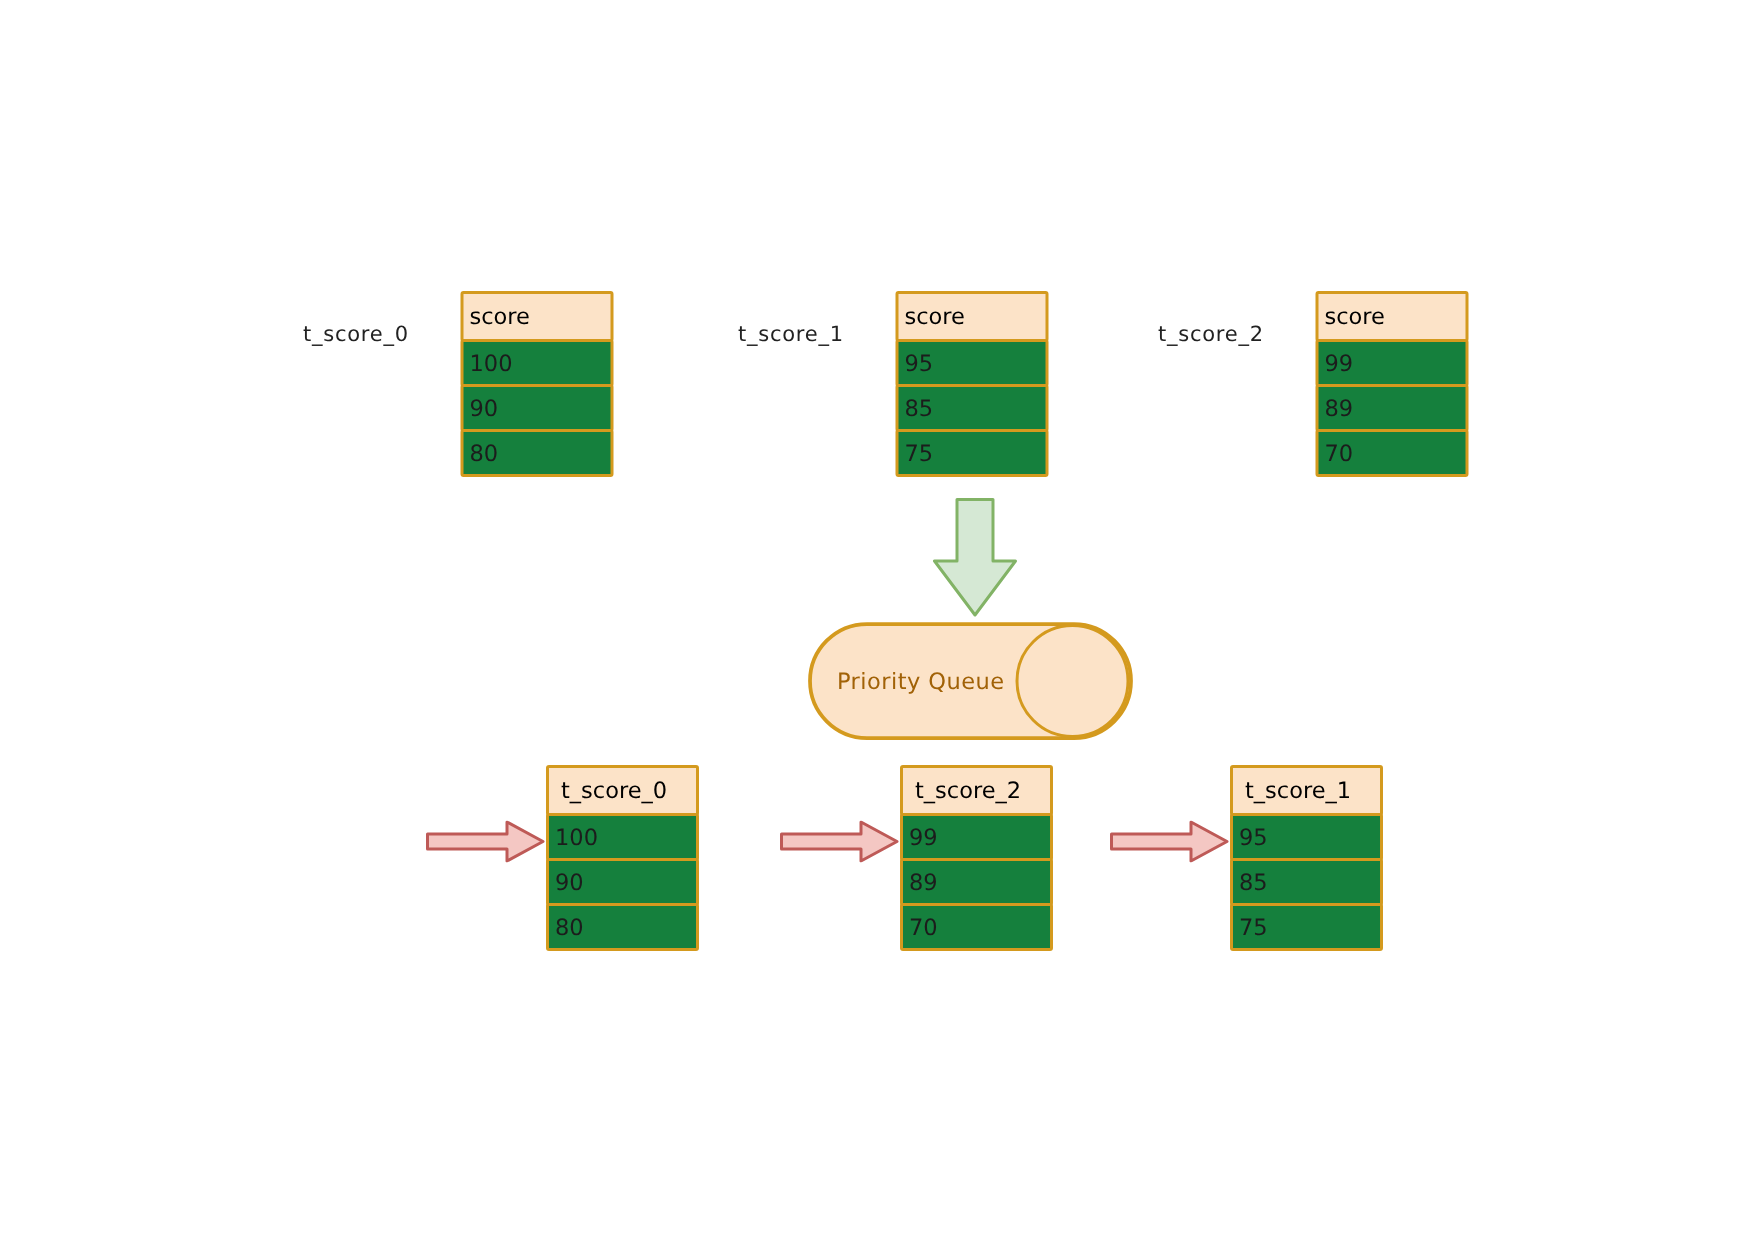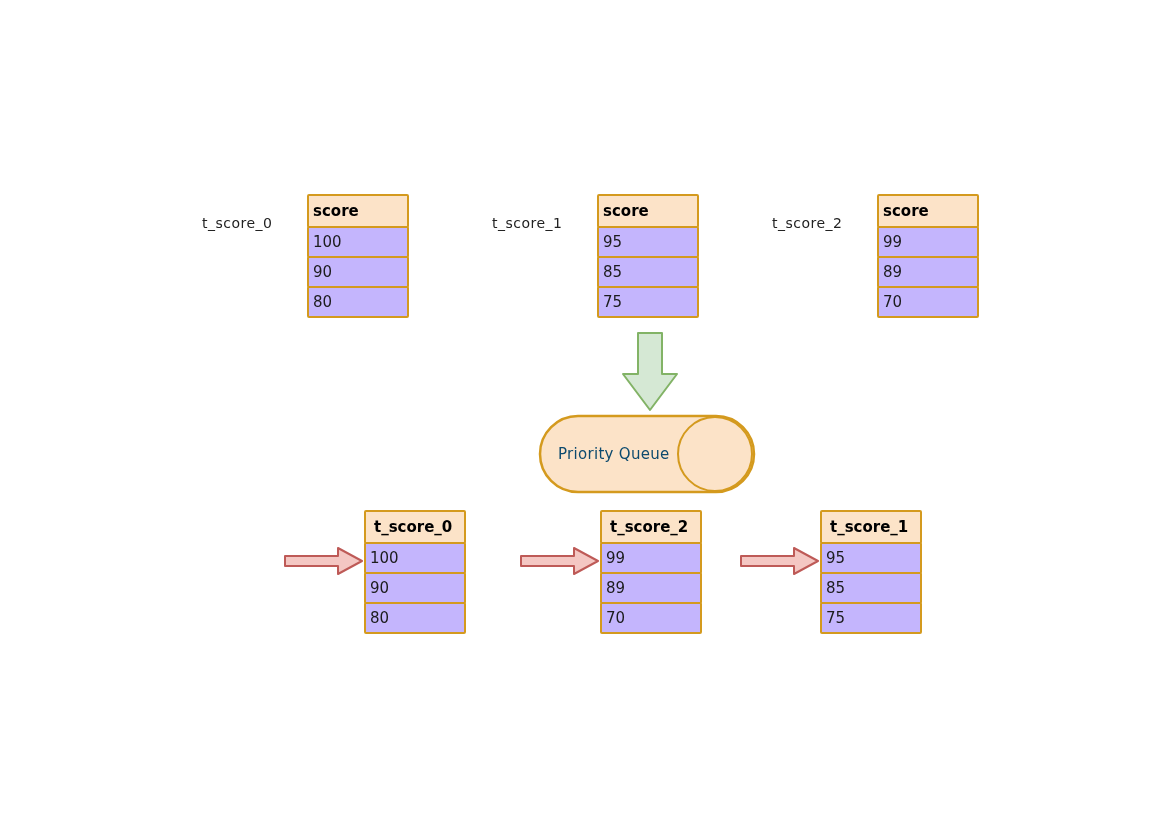--- a/index.html
+++ b/index.html
@@ -17,38 +17,38 @@
   .canvas{position:relative;width:1169px;height:648px;background:var(--bg);overflow:hidden;}
 
   .tbl-label{
     position:absolute;width:92px;height:20px;font-size:14px;color:#222;
     letter-spacing:.5px;white-space:nowrap;
   }
 
   .table{position:absolute;width:102px;}
   .table .hdr{
     height:34px;border:2px solid var(--table-stroke);background:var(--table-fill);
-    font-weight:bold;font-size:15px;display:flex;align-items:center;
+    font-weight:normal;font-size:15px;display:flex;align-items:center;
     padding-left:4px;border-radius:2px;color:#000;
   }
   .table .hdr.name-hdr{padding-left:8px;}
   .table .row{
-    height:32px;margin-top:-2px;border:2px solid var(--table-stroke);background:#c4b5fd;
+    height:32px;margin-top:-2px;border:2px solid var(--table-stroke);background:#15803d;
     font-size:15px;display:flex;align-items:center;padding-left:4px;border-radius:2px;
     color:#1c1c1c;
   }
 
   .green-arrow{position:absolute;left:621px;top:332px;width:58px;height:80px;}
   .red-arrow{position:absolute;width:80px;height:28px;top:547px;}
 
   .cylinder{position:absolute;left:538px;top:414px;width:218px;height:80px;}
   .cylinder svg{position:absolute;left:0;top:0;}
   .cylinder .cyl-label{
     position:absolute;left:20px;top:0;height:80px;display:flex;align-items:center;
-    font-size:15px;color:#0c4a6e;letter-spacing:.3px;white-space:nowrap;
+    font-size:15px;color:#a16207;letter-spacing:.3px;white-space:nowrap;
   }
 </style>
 </head>
 <body>
 
 <div class="canvas">
 
   <div class="tbl-label" style="left:202px;top:215px">t_score_0</div>
   <div class="table" style="left:307px;top:194px">
     <div class="hdr">score</div>

